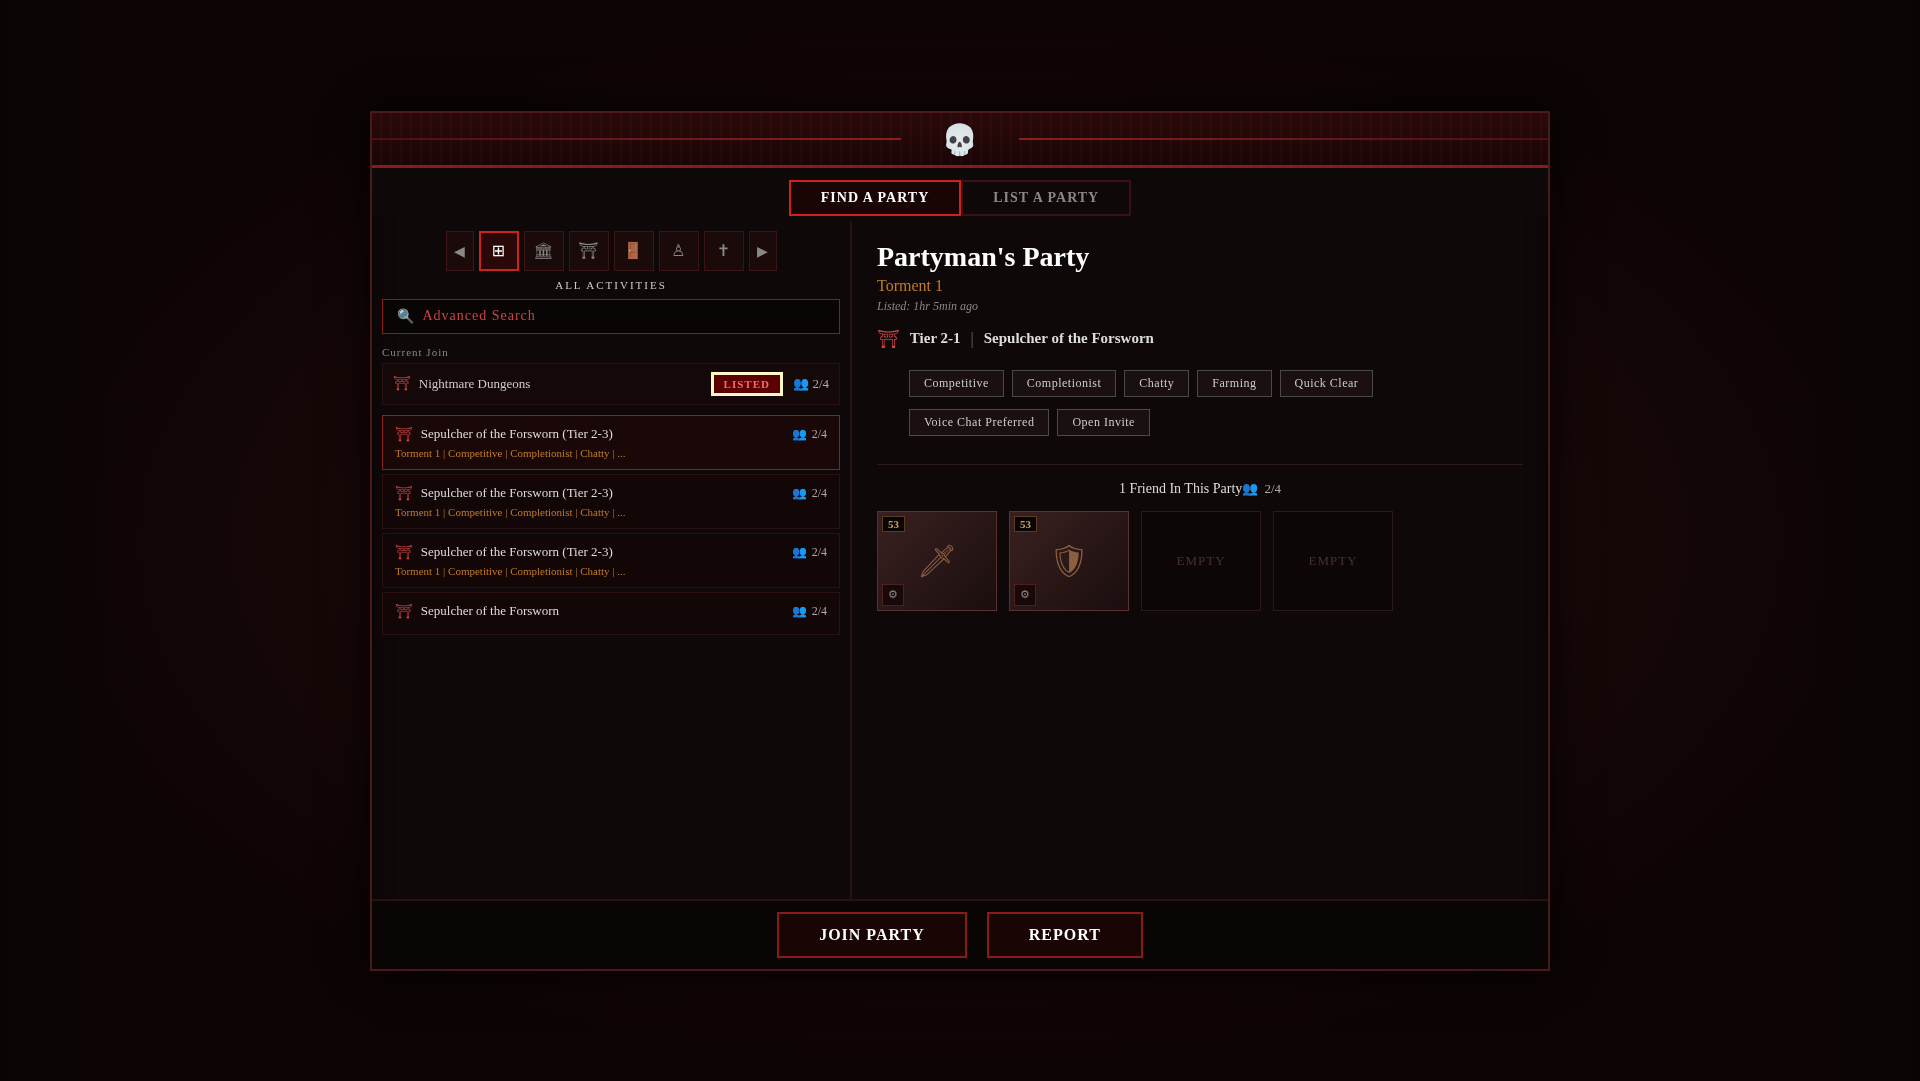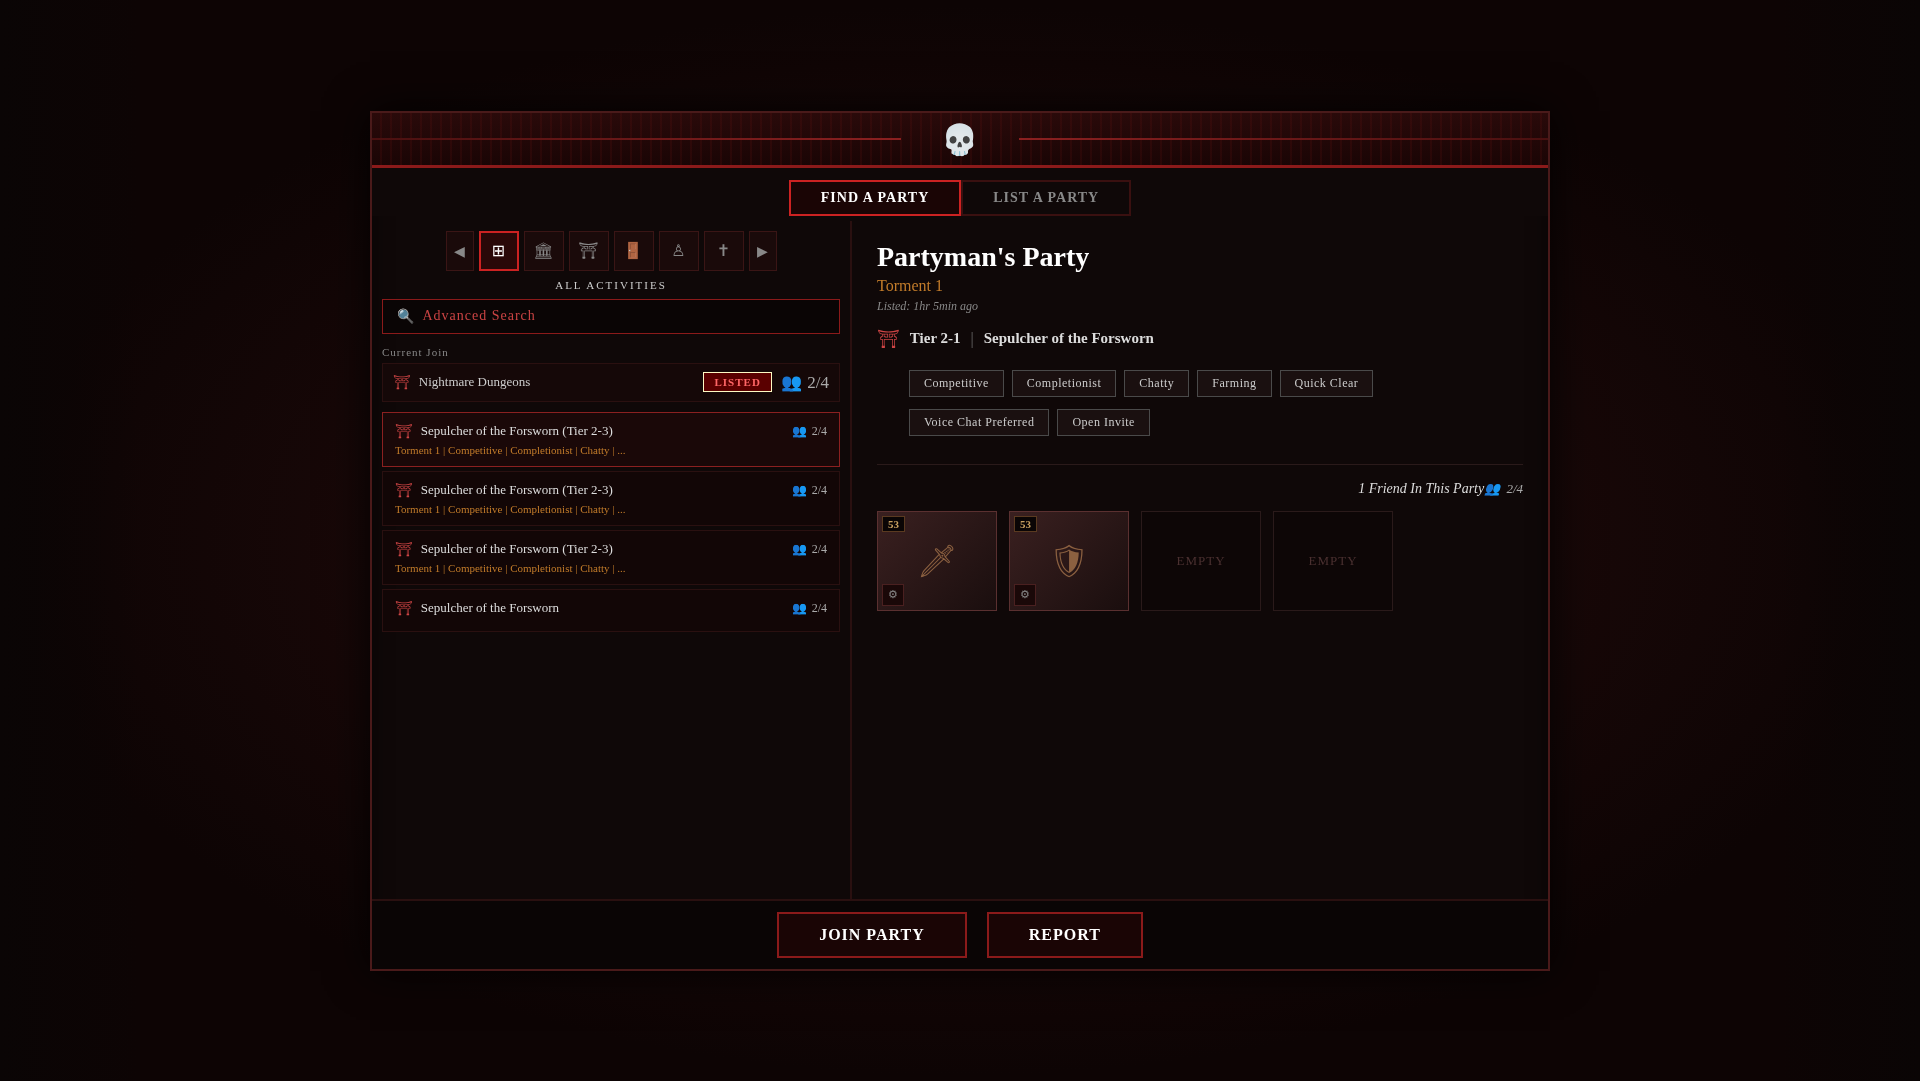--- a/index.html
+++ b/index.html
@@ -236,30 +236,30 @@
       color: #ccc;
       font-size: 13px;
     }
     .current-party-right {
       display: flex;
       align-items: center;
       gap: 10px;
     }
     .listed-badge {
       background: #5a0000;
-      border: 1px solid #fef9c3;
+      border: 3px solid #fef9c3;
       color: #ff6666;
       font-size: 11px;
       padding: 3px 10px;
       font-weight: bold;
       letter-spacing: 1px;
     }
     .party-count {
       color: #aaa;
-      font-size: 17px;
+      font-size: 13px;
     }
 
     
     .party-list {
       flex: 1;
       overflow-y: auto;
       overflow-x: hidden;
     }
     .party-list::-webkit-scrollbar {
       width: 8px;
@@ -383,23 +383,22 @@
       width: 100%;
       height: 1px;
       background: #2a1a1a;
       margin: 16px 0;
     }
 
     
     .friends-header {
       display: flex;
       align-items: center;
-      justify-content: flex-end;
+      justify-content: center;
       margin-bottom: 14px;
-      font-style: italic;
     }
     .friends-label {
       color: #ddd;
       font-size: 14px;
     }
     .friends-count {
       display: flex;
       align-items: center;
       gap: 6px;
       color: #aaa;

